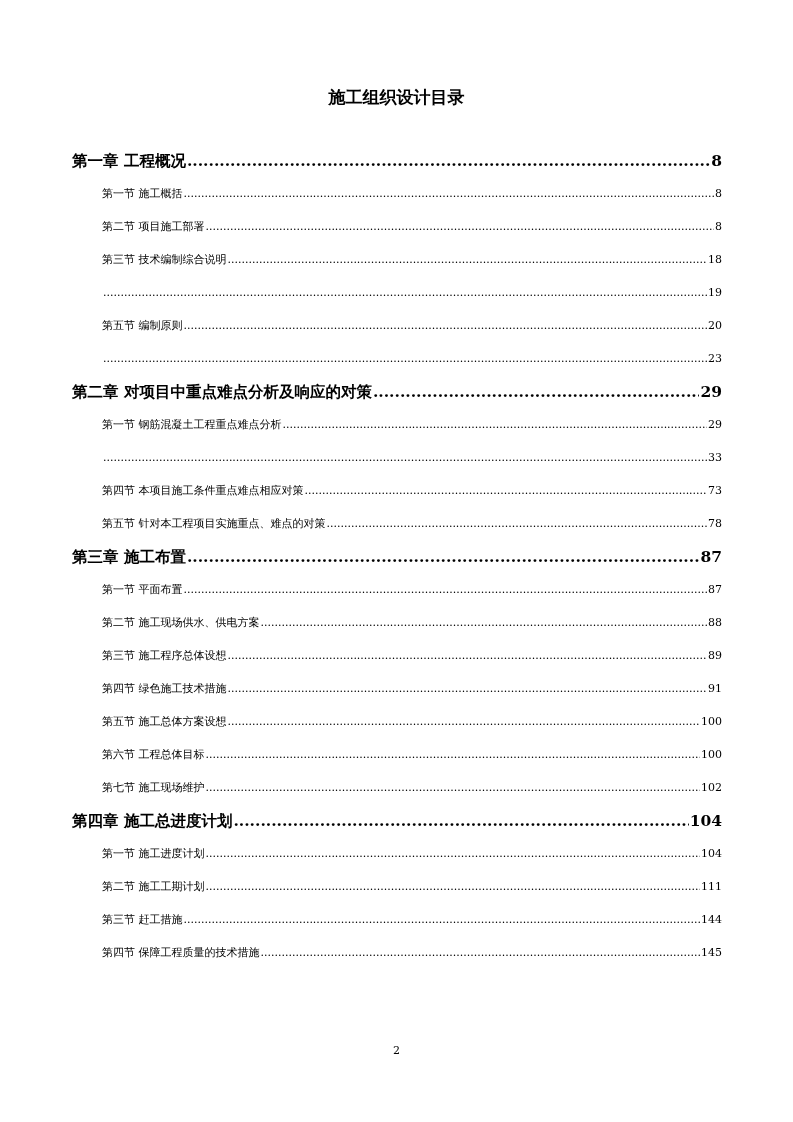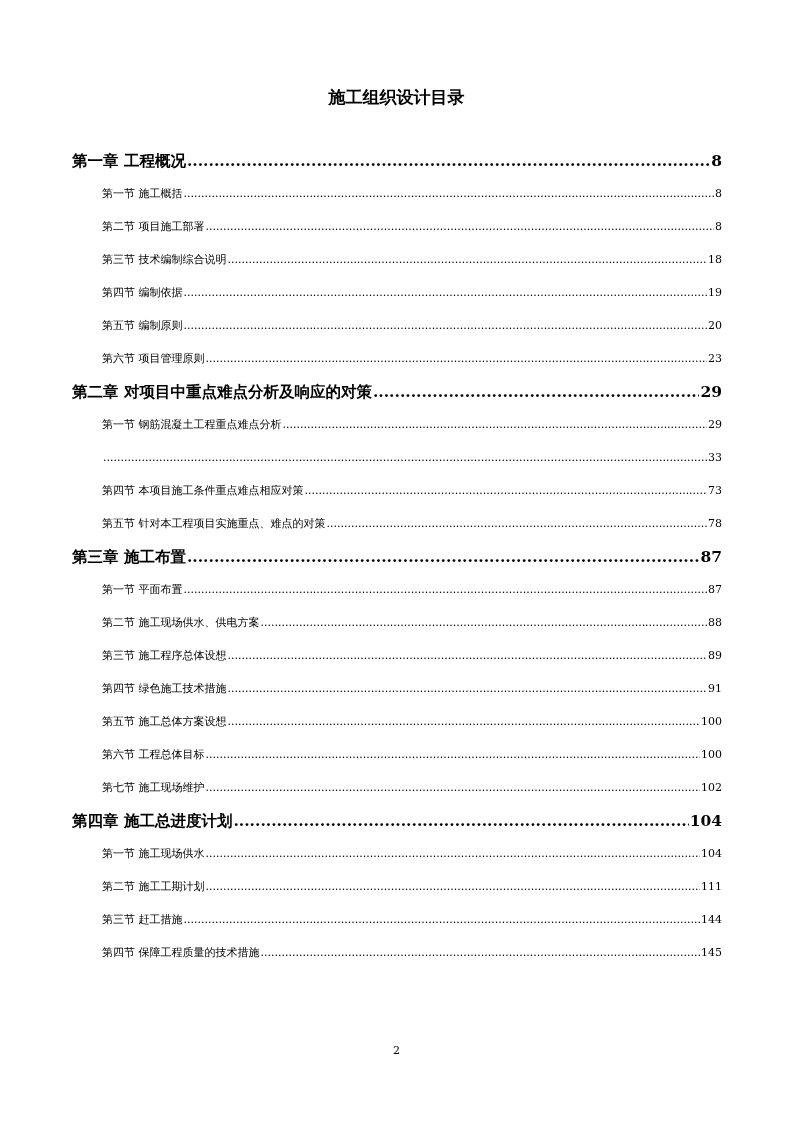--- a/index.html
+++ b/index.html
@@ -37,31 +37,29 @@
       <span class="label">第二节  项目施工部署</span>
       <span class="dots"></span>
       <span class="page">8</span>
     </div>
   <div class="row section">
       <span class="label">第三节  技术编制综合说明</span>
       <span class="dots"></span>
       <span class="page">18</span>
     </div>
   <div class="row section">
-      <span class="label">第四节  编制依据</span>
       <span class="dots"></span>
       <span class="page">19</span>
     </div>
   <div class="row section">
       <span class="label">第五节  编制原则</span>
       <span class="dots"></span>
       <span class="page">20</span>
     </div>
   <div class="row section">
-      <span class="label">第六节  项目管理原则</span>
       <span class="dots"></span>
       <span class="page">23</span>
     </div>
   <div class="row chapter">
       <span class="label">第二章   对项目中重点难点分析及响应的对策</span>
       <span class="dots"></span>
       <span class="page">29</span>
     </div>
   <div class="row section">
       <span class="label">第一节  钢筋混凝土工程重点难点分析</span>
@@ -121,21 +119,21 @@
       <span class="label">第七节  施工现场维护</span>
       <span class="dots"></span>
       <span class="page">102</span>
     </div>
   <div class="row chapter">
       <span class="label">第四章  施工总进度计划</span>
       <span class="dots"></span>
       <span class="page">104</span>
     </div>
   <div class="row section">
-      <span class="label">第一节  施工现场供水</span>
+      <span class="label">第一节  施工进度计划</span>
       <span class="dots"></span>
       <span class="page">104</span>
     </div>
   <div class="row section">
       <span class="label">第二节  施工工期计划</span>
       <span class="dots"></span>
       <span class="page">111</span>
     </div>
   <div class="row section">
       <span class="label">第三节  赶工措施</span>

